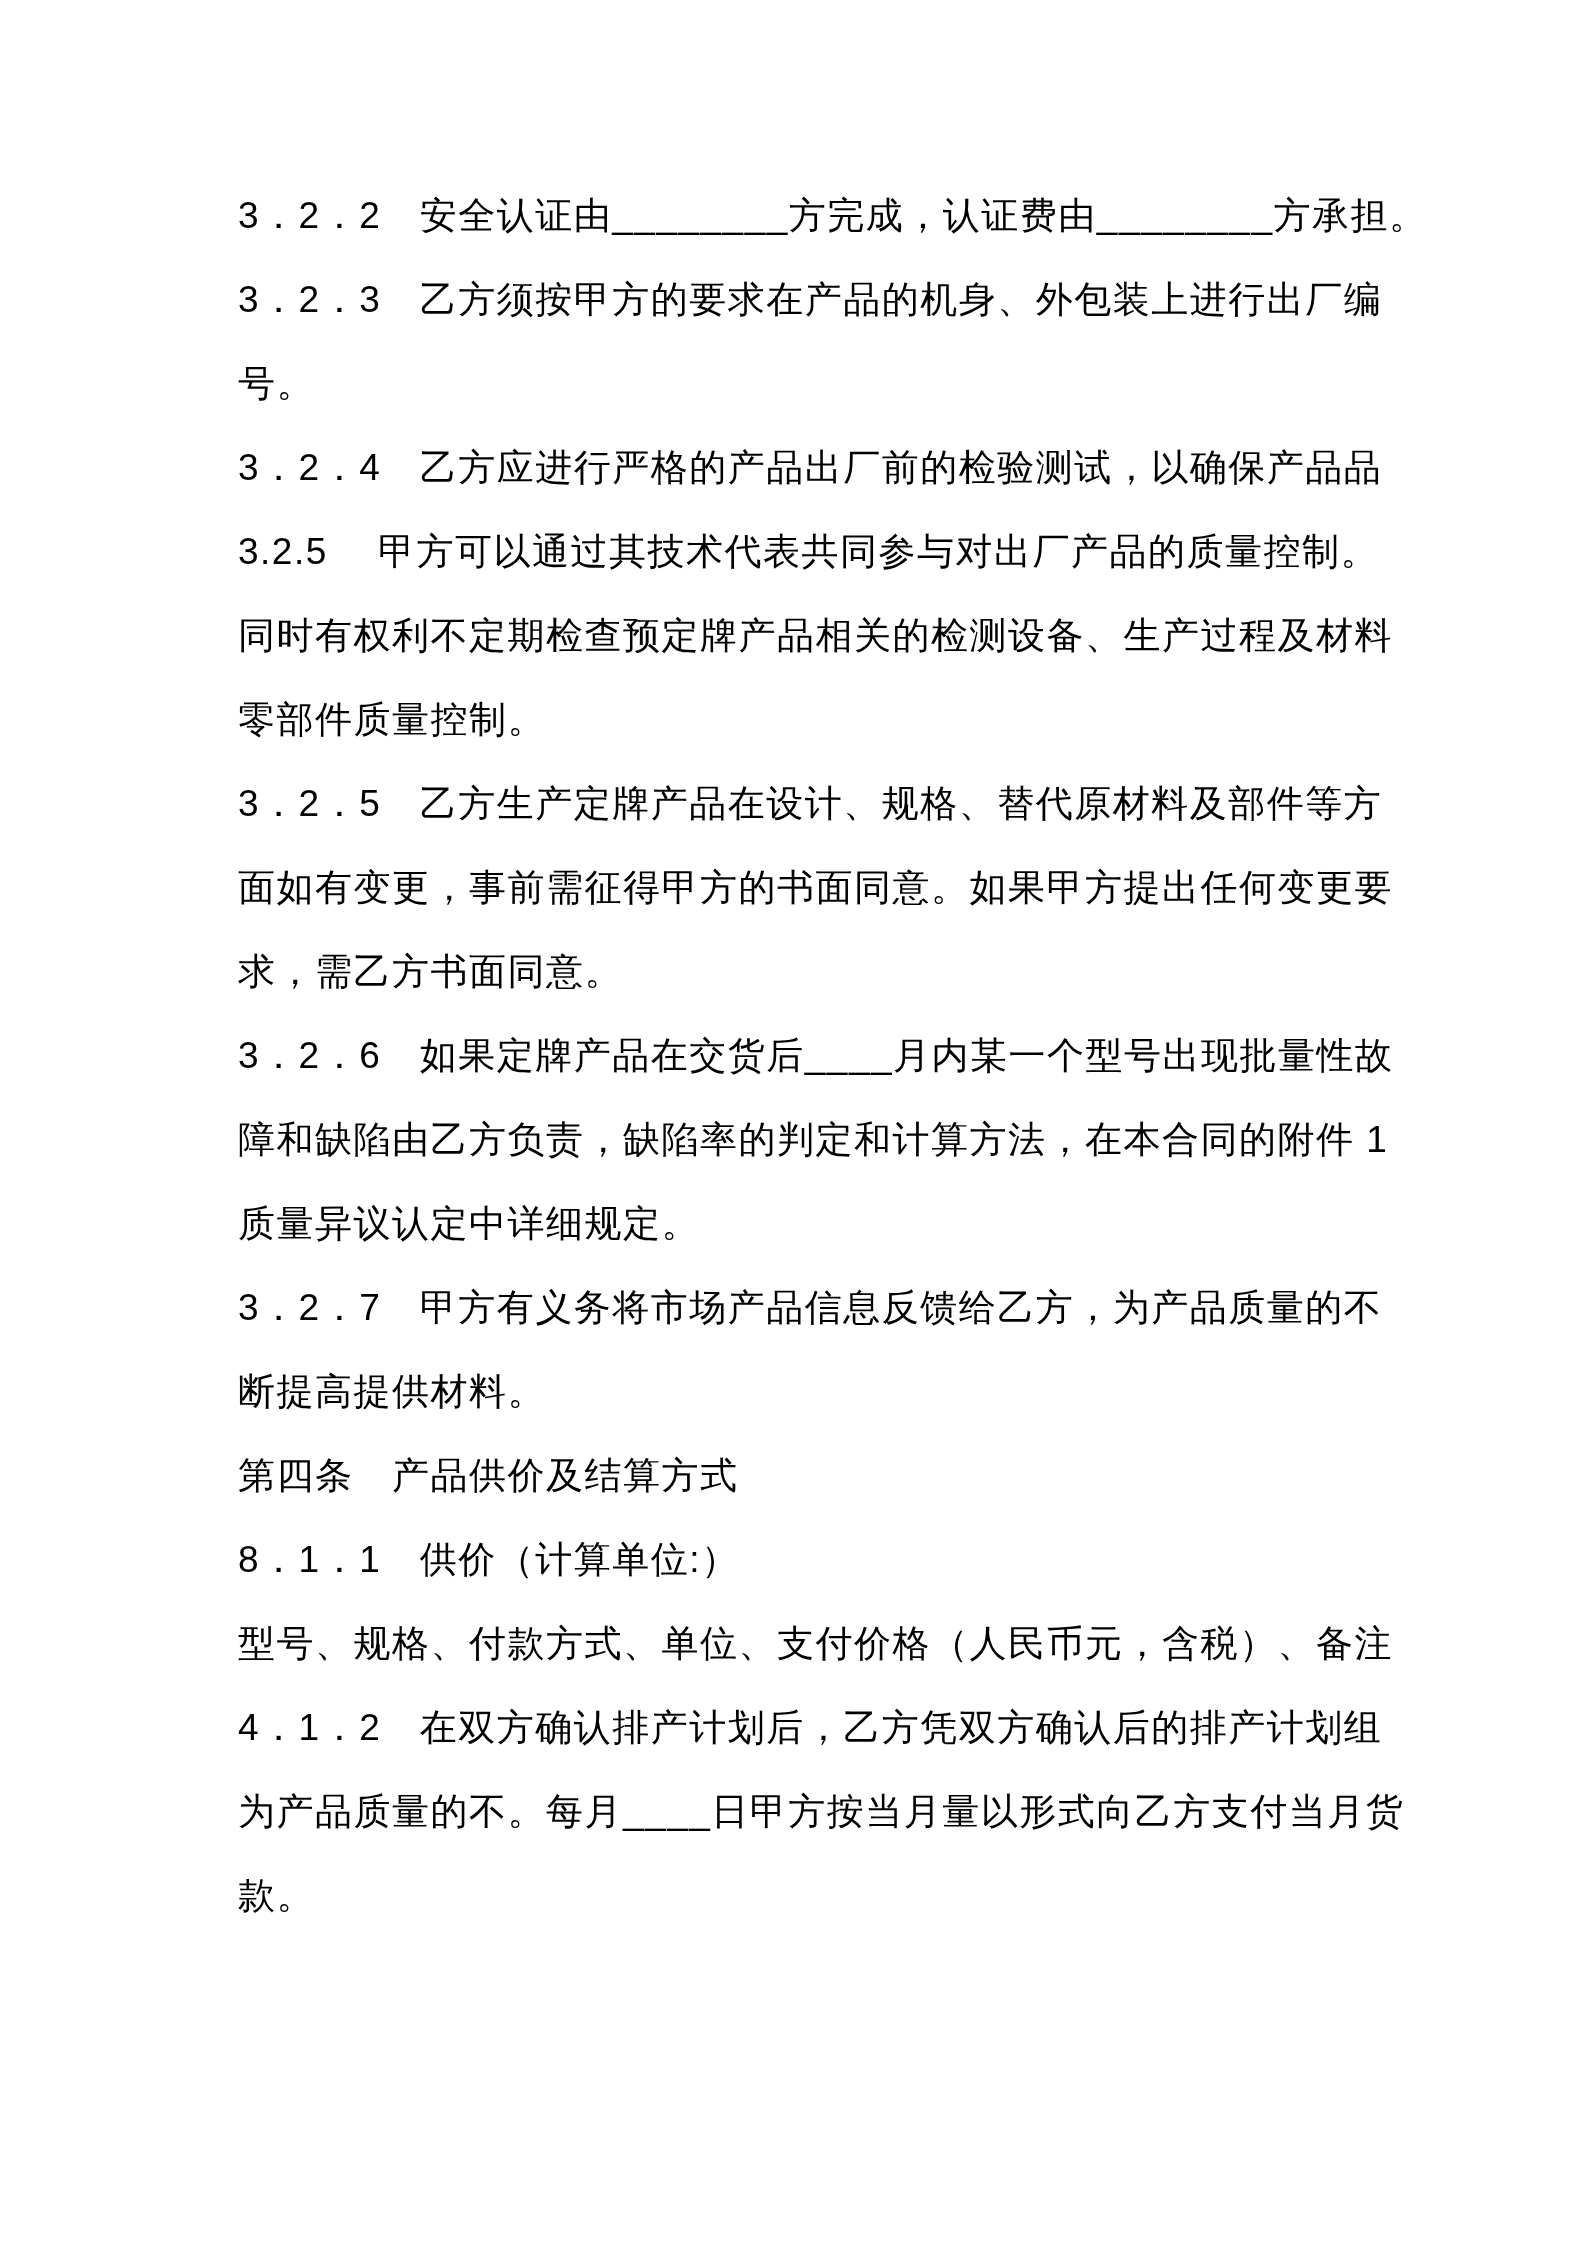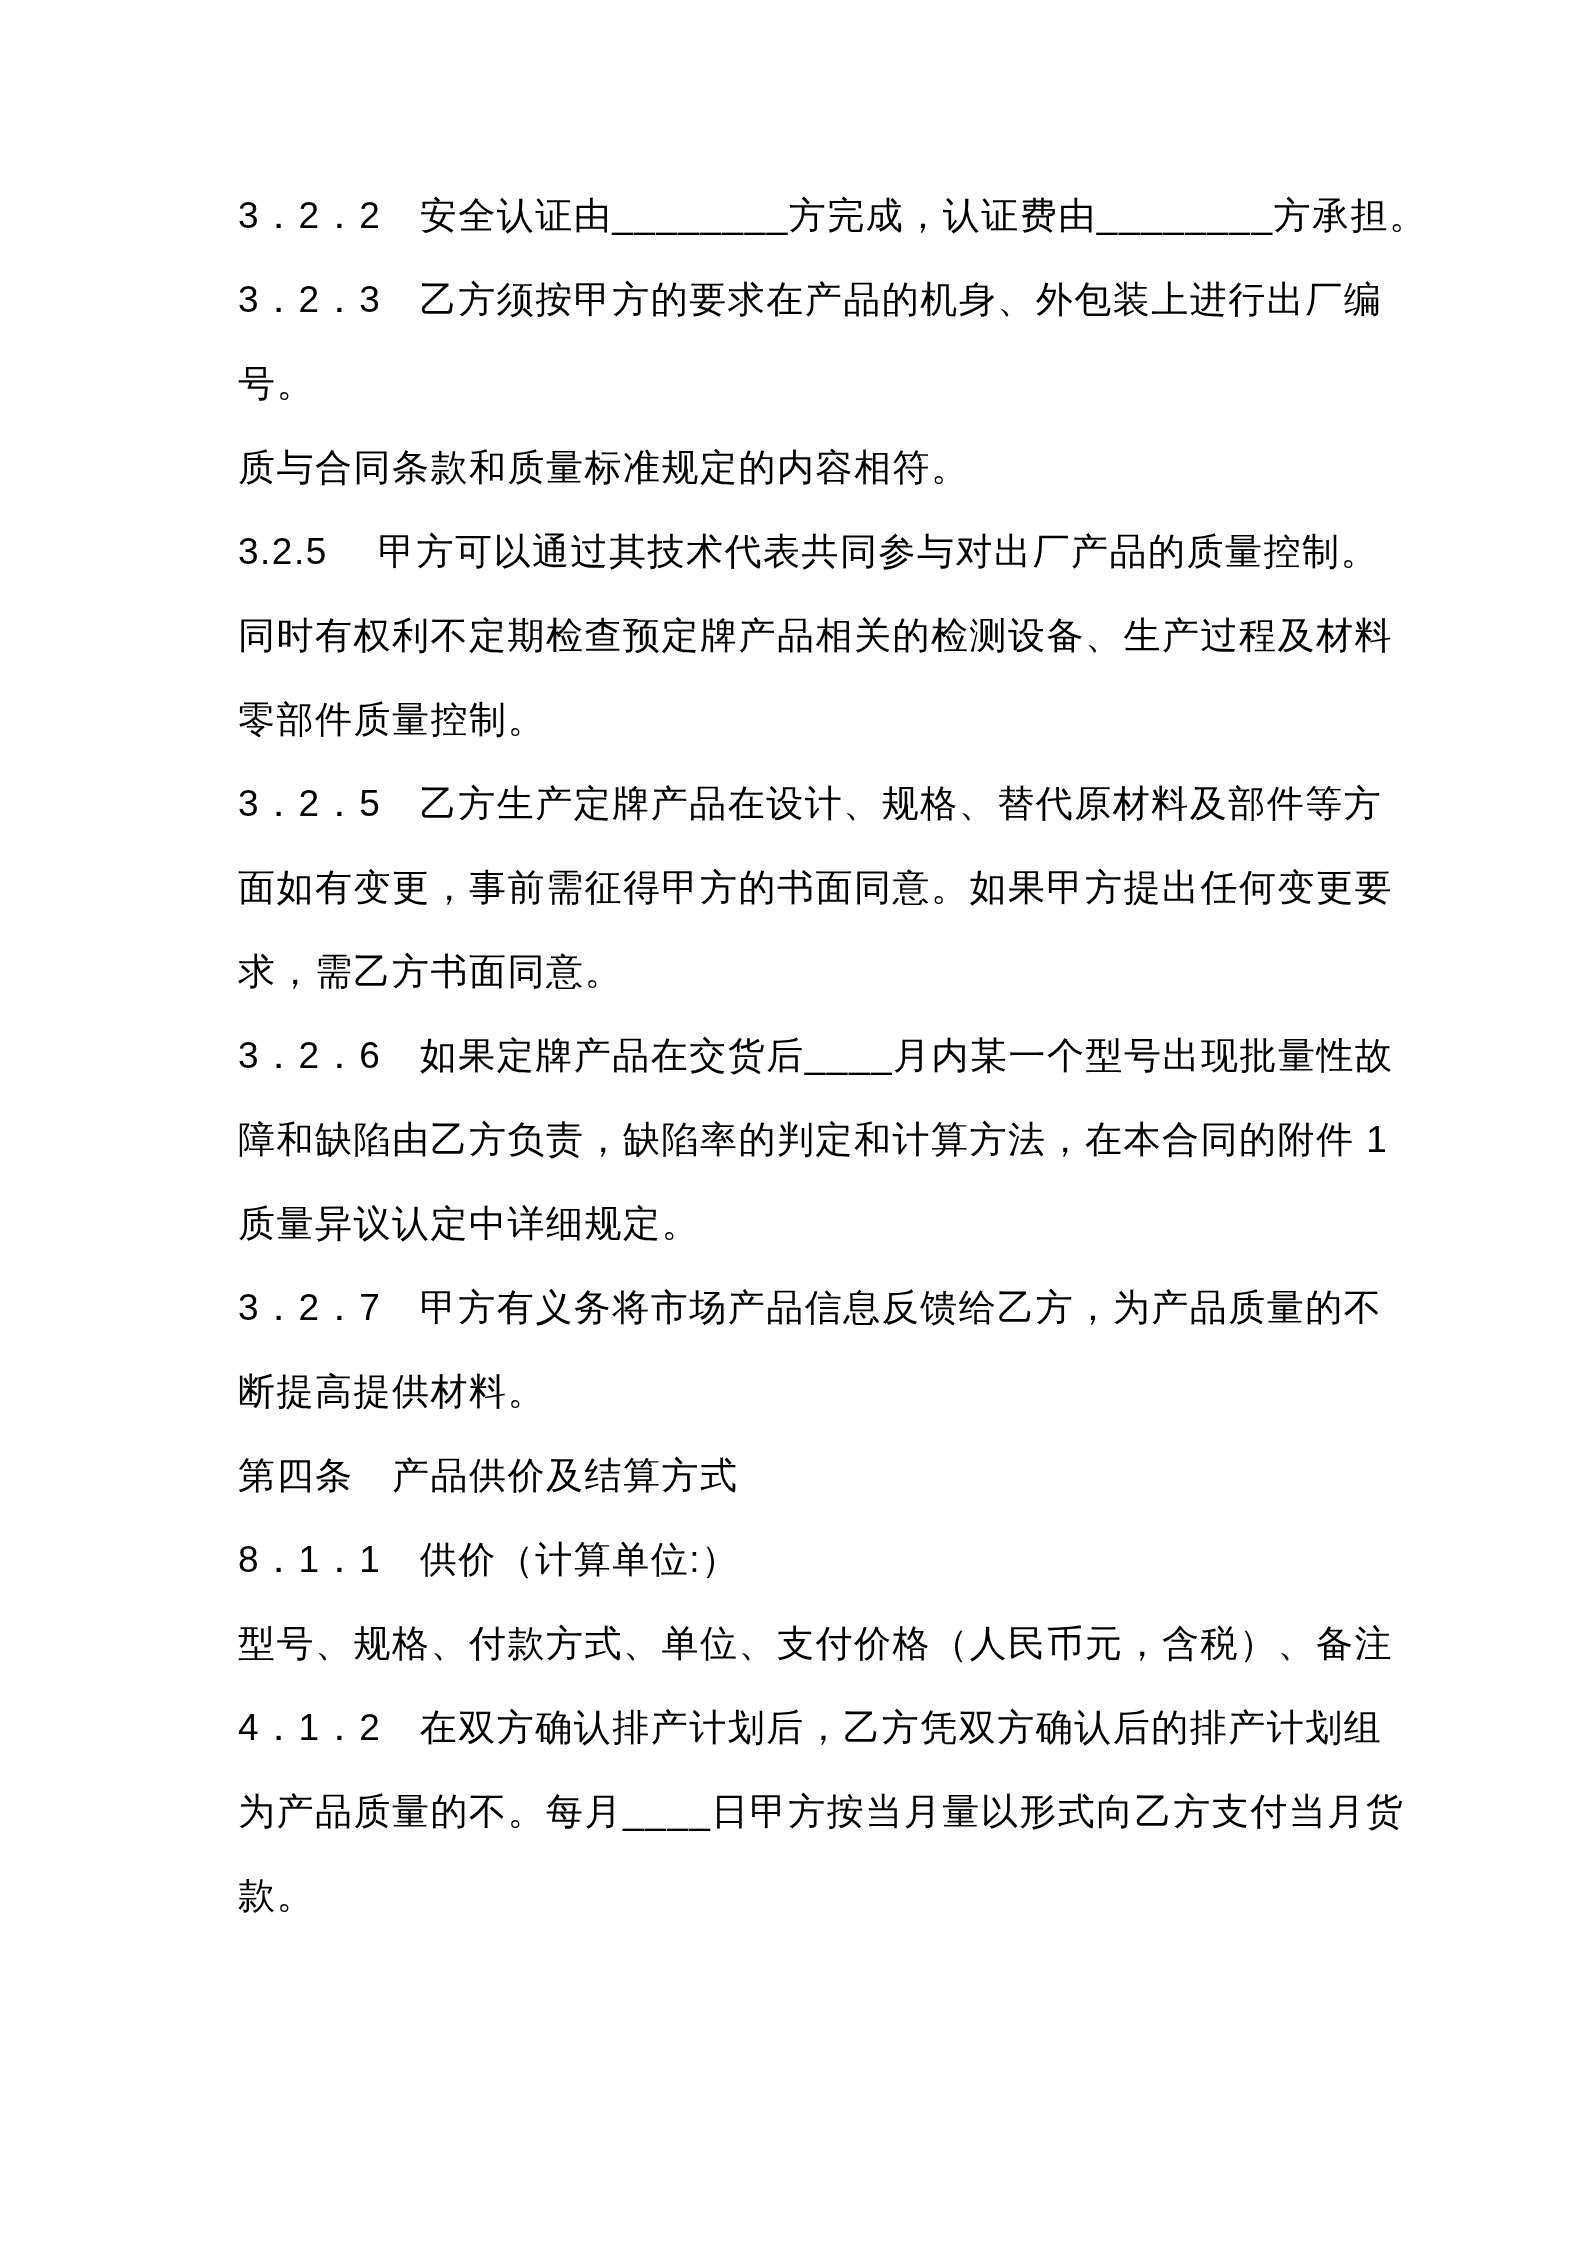--- a/index.html
+++ b/index.html
@@ -32,21 +32,21 @@
   }
 </style>
 </head>
 <body>
 
 <div class="page">
   <div class="content">
       <div class="line">3．2．2　安全认证由________方完成，认证费由________方承担。</div>
       <div class="line">3．2．3　乙方须按甲方的要求在产品的机身、外包装上进行出厂编</div>
       <div class="line">号。</div>
-      <div class="line">质与合同条款和质量标准规定的内容相符。</div>
+      <div class="line">3．2．4　乙方应进行严格的产品出厂前的检验测试，以确保产品品</div>
       <div class="line">3.2.5　 甲方可以通过其技术代表共同参与对出厂产品的质量控制。</div>
       <div class="line">同时有权利不定期检查预定牌产品相关的检测设备、生产过程及材料</div>
       <div class="line">零部件质量控制。</div>
       <div class="line">3．2．5　乙方生产定牌产品在设计、规格、替代原材料及部件等方</div>
       <div class="line">面如有变更，事前需征得甲方的书面同意。如果甲方提出任何变更要</div>
       <div class="line">求，需乙方书面同意。</div>
       <div class="line">3．2．6　如果定牌产品在交货后____月内某一个型号出现批量性故</div>
       <div class="line">障和缺陷由乙方负责，缺陷率的判定和计算方法，在本合同的附件 1</div>
       <div class="line">质量异议认定中详细规定。</div>
       <div class="line">3．2．7　甲方有义务将市场产品信息反馈给乙方，为产品质量的不</div>

